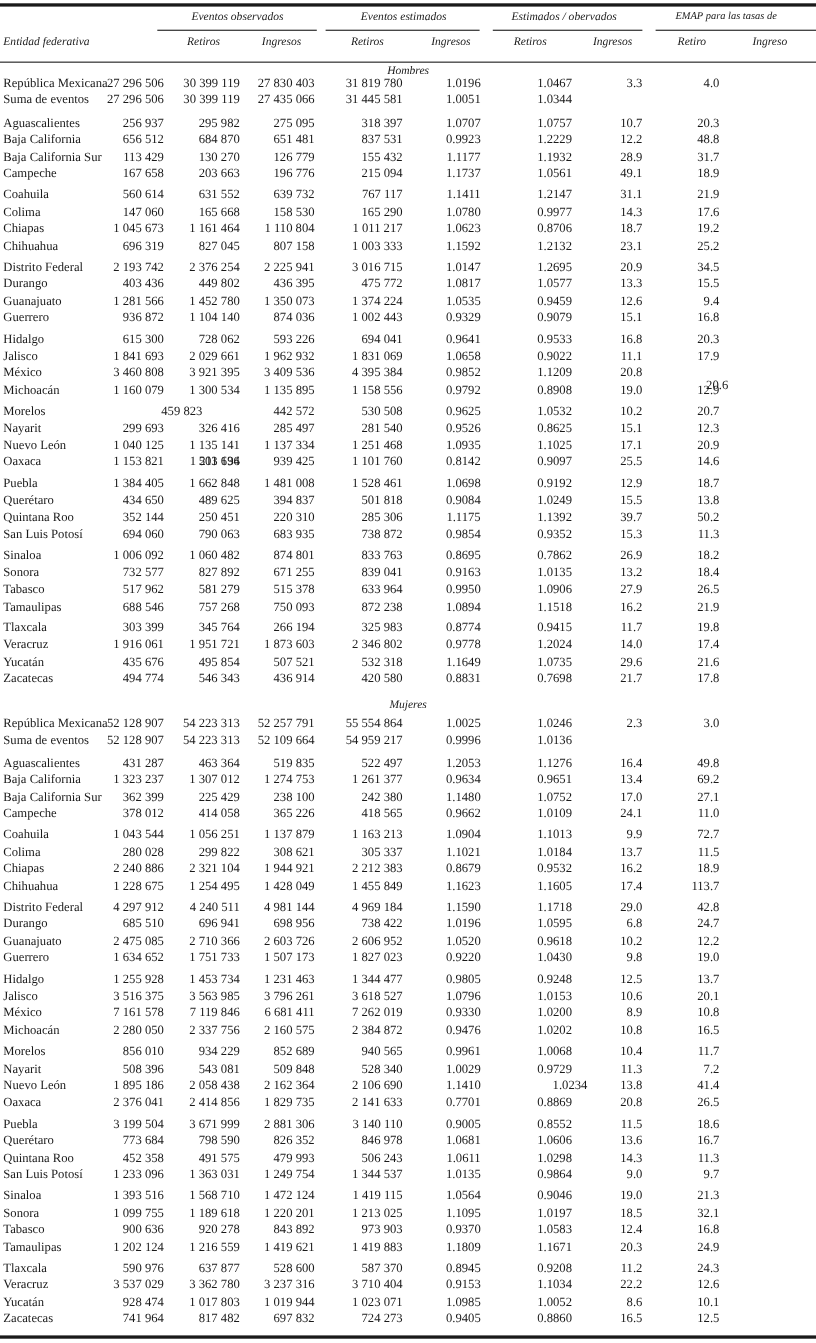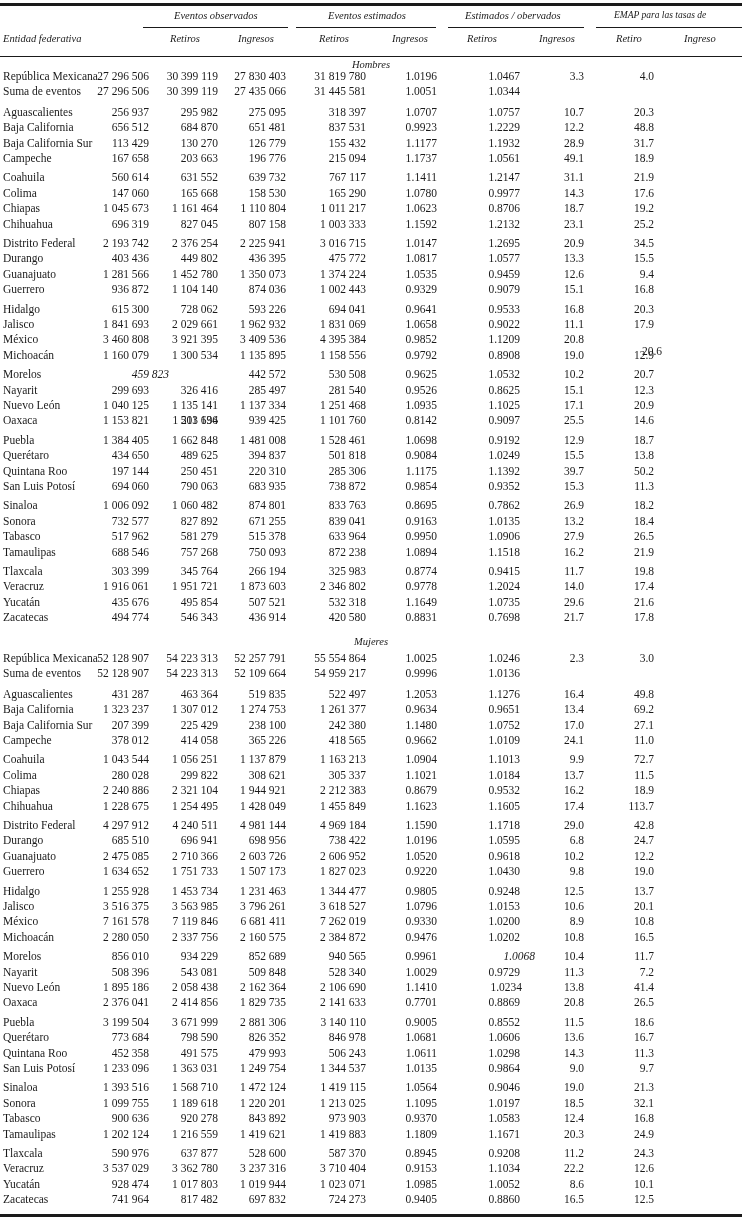--- a/index.html
+++ b/index.html
@@ -237,21 +237,21 @@
         <span style="right: 524px;">1 300 534</span>
         <span style="right: 456px;">1 135 895</span>
         <span style="right: 376px;">1 158 556</span>
         <span style="right: 305px;">0.9792</span>
         <span style="right: 222px;">0.8908</span>
         <span style="right: 158px;">19.0</span>
         <span style="right: 88px;">12.9</span>
       </div>
       <div class="row" style="top: 367.2px;">
         <span class="c0">Morelos</span>
-        <span style="right: 573px; font-style: italic;">459 823</span>
+        <span style="right: 558px;">459 823</span>
         <span style="right: 524px; margin-top: 46px;">503 694</span>
         <span style="right: 456px;">442 572</span>
         <span style="right: 376px;">530 508</span>
         <span style="right: 305px;">0.9625</span>
         <span style="right: 222px;">1.0532</span>
         <span style="right: 158px;">10.2</span>
         <span style="right: 88px;">20.7</span>
       </div>
       <div class="row" style="top: 382.6px;">
         <span class="c0">Nayarit</span>
@@ -303,21 +303,21 @@
         <span style="right: 524px;">489 625</span>
         <span style="right: 456px;">394 837</span>
         <span style="right: 376px;">501 818</span>
         <span style="right: 305px;">0.9084</span>
         <span style="right: 222px;">1.0249</span>
         <span style="right: 158px;">15.5</span>
         <span style="right: 88px;">13.8</span>
       </div>
       <div class="row" style="top: 463.6px;">
         <span class="c0">Quintana Roo</span>
-        <span style="right: 593px;">197 144</span>
+        <span style="right: 593px;">352 144</span>
         <span style="right: 524px;">250 451</span>
         <span style="right: 456px;">220 310</span>
         <span style="right: 376px;">285 306</span>
         <span style="right: 305px;">1.1175</span>
         <span style="right: 222px;">1.1392</span>
         <span style="right: 158px;">39.7</span>
         <span style="right: 88px;">50.2</span>
       </div>
       <div class="row" style="top: 479px;">
         <span class="c0">San Luis Potosí</span>
@@ -458,21 +458,21 @@
         <span style="right: 524px;">1 307 012</span>
         <span style="right: 456px;">1 274 753</span>
         <span style="right: 376px;">1 261 377</span>
         <span style="right: 305px;">0.9634</span>
         <span style="right: 222px;">0.9651</span>
         <span style="right: 158px;">13.4</span>
         <span style="right: 88px;">69.2</span>
       </div>
       <div class="row" style="top: 717.6px;">
         <span class="c0">Baja California Sur</span>
-        <span style="right: 593px;">207 399</span>
+        <span style="right: 593px;">362 399</span>
         <span style="right: 524px;">225 429</span>
         <span style="right: 456px;">238 100</span>
         <span style="right: 376px;">242 380</span>
         <span style="right: 305px;">1.1480</span>
         <span style="right: 222px;">1.0752</span>
         <span style="right: 158px;">17.0</span>
         <span style="right: 88px;">27.1</span>
       </div>
       <div class="row" style="top: 733px;">
         <span class="c0">Campeche</span>
@@ -617,21 +617,21 @@
         <span style="right: 158px;">10.8</span>
         <span style="right: 88px;">16.5</span>
       </div>
       <div class="row" style="top: 949.2px;">
         <span class="c0">Morelos</span>
         <span style="right: 593px;">856 010</span>
         <span style="right: 524px;">934 229</span>
         <span style="right: 456px;">852 689</span>
         <span style="right: 376px;">940 565</span>
         <span style="right: 305px;">0.9961</span>
-        <span style="right: 207px; font-style: italic;">1.0068</span>
+        <span style="right: 222px;">1.0068</span>
         <span style="right: 158px;">10.4</span>
         <span style="right: 88px;">11.7</span>
       </div>
       <div class="row" style="top: 964.6px;">
         <span class="c0">Nayarit</span>
         <span style="right: 593px;">508 396</span>
         <span style="right: 524px;">543 081</span>
         <span style="right: 456px;">509 848</span>
         <span style="right: 376px;">528 340</span>
         <span style="right: 305px;">1.0029</span>
@@ -639,21 +639,21 @@
         <span style="right: 158px;">11.3</span>
         <span style="right: 88px;">7.2</span>
       </div>
       <div class="row" style="top: 980px;">
         <span class="c0">Nuevo León</span>
         <span style="right: 593px;">1 895 186</span>
         <span style="right: 524px;">2 058 438</span>
         <span style="right: 456px;">2 162 364</span>
         <span style="right: 376px;">2 106 690</span>
         <span style="right: 305px;">1.1410</span>
-        <span style="right: 220px;">1.0234</span>
+        <span style="right: 208px;">1.0234</span>
         <span style="right: 158px;">13.8</span>
         <span style="right: 88px;">41.4</span>
       </div>
       <div class="row" style="top: 995.4px;">
         <span class="c0">Oaxaca</span>
         <span style="right: 593px;">2 376 041</span>
         <span style="right: 524px;">2 414 856</span>
         <span style="right: 456px;">1 829 735</span>
         <span style="right: 376px;">2 141 633</span>
         <span style="right: 305px;">0.7701</span>

